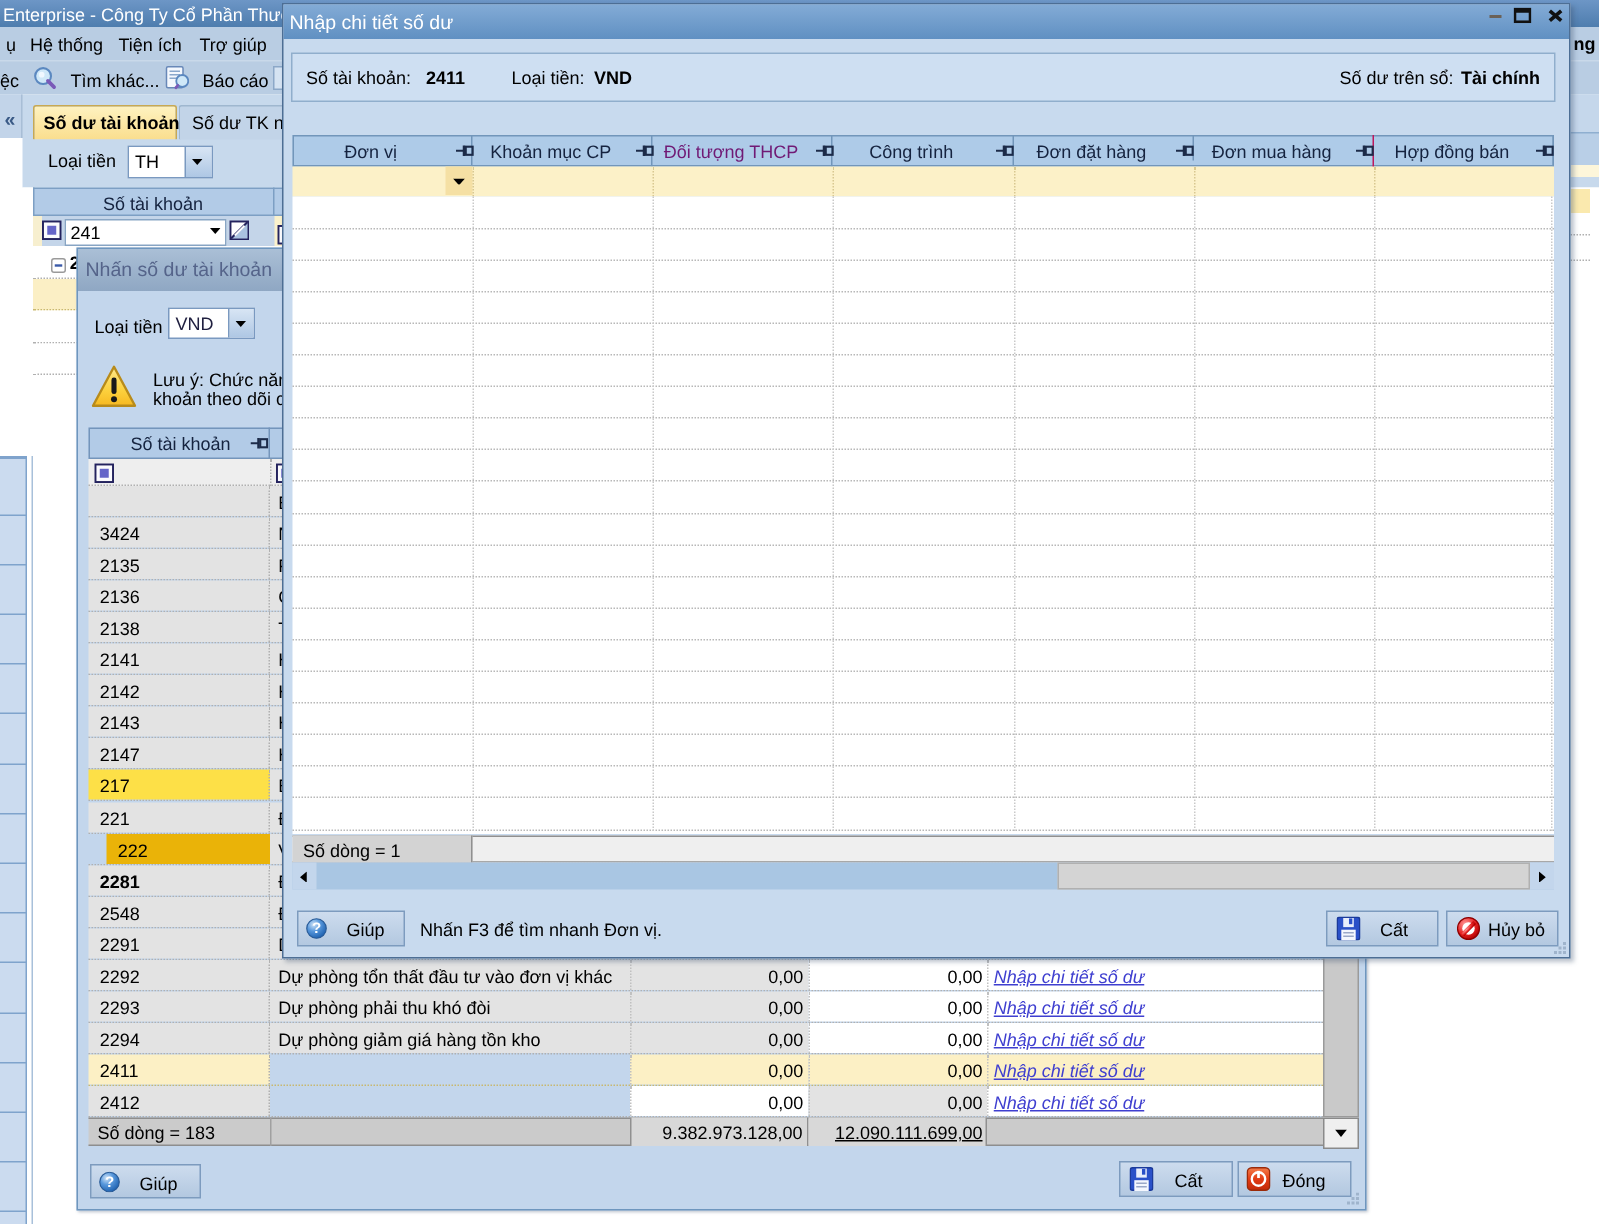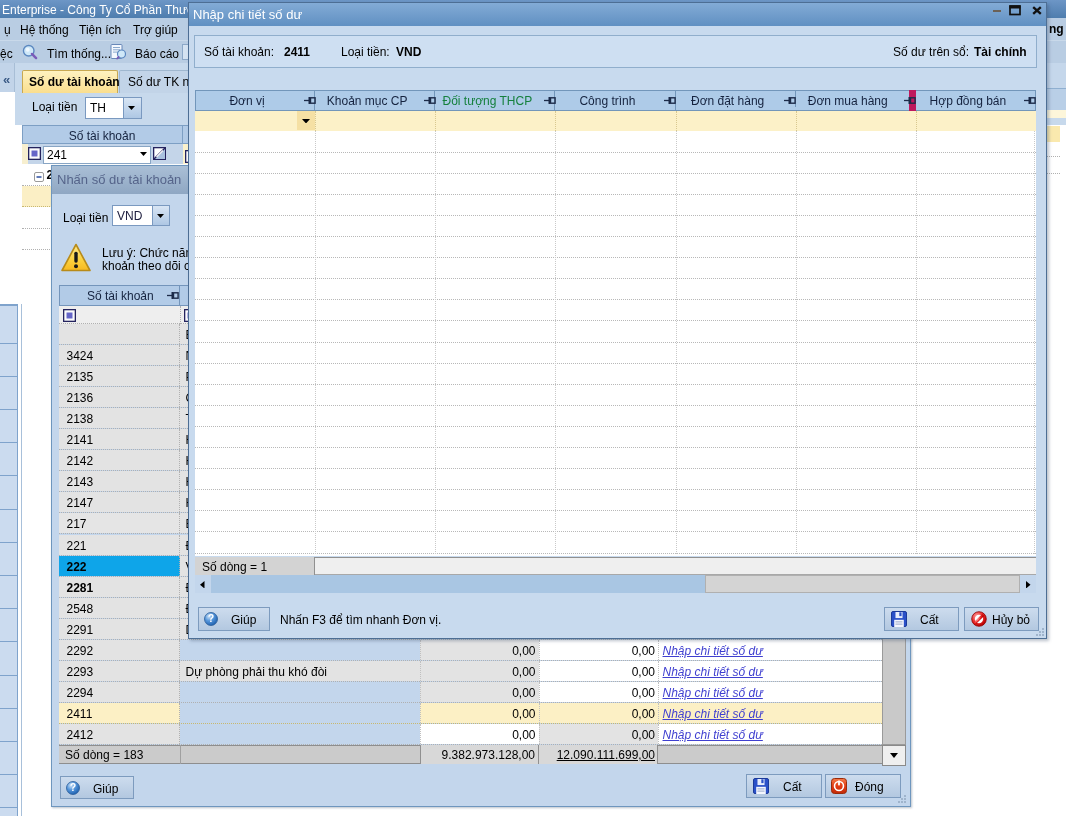--- a/index.html
+++ b/index.html
@@ -14,21 +14,21 @@
 <div class="a t" style="left:79px;top:23px;">Tiện ích</div>
 <div class="a t" style="left:133px;top:23px;">Trợ giúp</div>
 <div class="a t" style="left:1049px;top:22px;font-weight:bold;">ng k</div>
 <div class="a" style="left:0px;top:40px;width:1066px;height:23px;background:#b9cde3;border-top:1px solid #c9d9ea;"></div>
 <div class="a t" style="left:0px;top:47px;">ệc</div>
 <svg class="a" style="left:22px;top:44px;" width="16" height="16" viewBox="0 0 16 16">
     <circle cx="6.72" cy="6.72" r="5.28" fill="#cfe8f8" stroke="#5b88c0" stroke-width="1.4"></circle>
     <circle cx="5.76" cy="5.76" r="1.92" fill="#f0f8ff"></circle>
     <path d="M9.92 9.92 L14.08 14.08" stroke="#7a5ab8" stroke-width="2.4" stroke-linecap="round"></path>
   </svg>
-<div class="a t" style="left:47px;top:47px;">Tìm thống...</div>
+<div class="a t" style="left:47px;top:47px;">Tìm khác...</div>
 <svg class="a" style="left:110px;top:44px;" width="16" height="16" viewBox="0 0 16 16">
     <rect x="1" y="0.5" width="11" height="14" rx="1" fill="#f4f8fe" stroke="#6888b8" stroke-width="1"></rect>
     <path d="M3 3.5 H10 M3 5.8 H10 M3 8.1 H8" stroke="#8aa8cc" stroke-width="1"></path>
     <circle cx="11.5" cy="10" r="4" fill="#cfe8f8" stroke="#5b88c0" stroke-width="1.2"></circle>
     <path d="M8.6 12.9 L7.2 14.5" stroke="#7a5ab8" stroke-width="1.8" stroke-linecap="round"></path>
   </svg>
 <div class="a t" style="left:135px;top:47px;">Báo cáo</div>
 <div class="a" style="left:182px;top:44px;width:6px;height:16px;background:#d5e3f2;border:1px solid #8ca8c8;border-right:none;"></div>
 <div class="a" style="left:0px;top:63px;width:1066px;height:62px;background:#c7d9ec;"></div>
 <div class="a" style="left:0px;top:63px;width:15px;height:29px;background:#c2d4e9;border-right:1px solid #a8bed6;"></div>
@@ -240,21 +240,21 @@
       <span style="position:absolute;left:7.5px;top:4px;">2147</span>
     </div>
 <div class="a" style="left:120.5px;top:0;width:240.5px;height:100%;background:#e3e3e3;">
       <span style="position:absolute;left:6px;top:4px;white-space:nowrap;">Hao mòn bất động sản đầu tư</span>
     </div>
 <div class="a" style="left:361px;top:0;width:118.5px;height:100%;background:#e3e3e3;border-left:1px dotted #c0c0c0;text-align:right;"></div>
 <div class="a" style="left:479.5px;top:0;width:119.5px;height:100%;background:#ffffff;border-left:1px dotted #c0c0c0;"></div>
 <div class="a" style="left:599px;top:0;width:224px;height:100%;background:#ffffff;border-left:1px dotted #c0c0c0;"></div>
 </div>
 <div class="a" style="left:59px;top:513.45px;width:823px;height:21.05px;border-bottom:1px dotted #b0b0b0;">
-<div class="a" style="left:0;top:0;width:120.5px;height:100%;background:#e5e5e5;border-right:1px dotted #b0b0b0;">
+<div class="a" style="left:0;top:0;width:120.5px;height:100%;background:#fde047;border-right:1px dotted #b0b0b0;">
       <span style="position:absolute;left:7.5px;top:4px;">217</span>
     </div>
 <div class="a" style="left:120.5px;top:0;width:240.5px;height:100%;background:#e3e3e3;">
       <span style="position:absolute;left:6px;top:4px;white-space:nowrap;">Bất động sản đầu tư</span>
     </div>
 <div class="a" style="left:361px;top:0;width:118.5px;height:100%;background:#e3e3e3;border-left:1px dotted #c0c0c0;text-align:right;"></div>
 <div class="a" style="left:479.5px;top:0;width:119.5px;height:100%;background:#ffffff;border-left:1px dotted #c0c0c0;"></div>
 <div class="a" style="left:599px;top:0;width:224px;height:100%;background:#ffffff;border-left:1px dotted #c0c0c0;"></div>
 </div>
 <div class="a" style="left:59px;top:534.5px;width:823px;height:21.05px;border-bottom:1px dotted #b0b0b0;">
@@ -262,21 +262,21 @@
       <span style="position:absolute;left:7.5px;top:4px;">221</span>
     </div>
 <div class="a" style="left:120.5px;top:0;width:240.5px;height:100%;background:#e3e3e3;">
       <span style="position:absolute;left:6px;top:4px;white-space:nowrap;">Đầu tư vào công ty con</span>
     </div>
 <div class="a" style="left:361px;top:0;width:118.5px;height:100%;background:#e3e3e3;border-left:1px dotted #c0c0c0;text-align:right;"></div>
 <div class="a" style="left:479.5px;top:0;width:119.5px;height:100%;background:#ffffff;border-left:1px dotted #c0c0c0;"></div>
 <div class="a" style="left:599px;top:0;width:224px;height:100%;background:#ffffff;border-left:1px dotted #c0c0c0;"></div>
 </div>
 <div class="a" style="left:59px;top:555.55px;width:823px;height:21.05px;border-bottom:1px dotted #b0b0b0;">
-<div class="a" style="left:0;top:0;width:120.5px;height:100%;background:#0ea5e9;border-right:1px dotted #b0b0b0;font-weight:bold;">
+<div class="a" style="left:12px;top:0;width:120.5px;height:100%;background:#eab308;border-right:1px dotted #b0b0b0;">
       <span style="position:absolute;left:7.5px;top:4px;">222</span>
     </div>
 <div class="a" style="left:120.5px;top:0;width:240.5px;height:100%;background:#e3e3e3;">
       <span style="position:absolute;left:6px;top:4px;white-space:nowrap;">Vốn góp liên doanh</span>
     </div>
 <div class="a" style="left:361px;top:0;width:118.5px;height:100%;background:#e3e3e3;border-left:1px dotted #c0c0c0;text-align:right;"></div>
 <div class="a" style="left:479.5px;top:0;width:119.5px;height:100%;background:#ffffff;border-left:1px dotted #c0c0c0;"></div>
 <div class="a" style="left:599px;top:0;width:224px;height:100%;background:#ffffff;border-left:1px dotted #c0c0c0;"></div>
 </div>
 <div class="a" style="left:59px;top:576.6px;width:823px;height:21.05px;border-bottom:1px dotted #b0b0b0;">
@@ -308,20 +308,23 @@
 <div class="a" style="left:120.5px;top:0;width:240.5px;height:100%;background:#e3e3e3;">
       <span style="position:absolute;left:6px;top:4px;white-space:nowrap;">Dự phòng giảm giá đầu tư ngắn hạn</span>
     </div>
 <div class="a" style="left:361px;top:0;width:118.5px;height:100%;background:#e3e3e3;border-left:1px dotted #c0c0c0;text-align:right;"></div>
 <div class="a" style="left:479.5px;top:0;width:119.5px;height:100%;background:#ffffff;border-left:1px dotted #c0c0c0;"></div>
 <div class="a" style="left:599px;top:0;width:224px;height:100%;background:#ffffff;border-left:1px dotted #c0c0c0;"></div>
 </div>
 <div class="a" style="left:59px;top:639.75px;width:823px;height:21.05px;border-bottom:1px dotted #b0b0b0;">
 <div class="a" style="left:0;top:0;width:120.5px;height:100%;background:#e3e3e3;border-right:1px dotted #b0b0b0;">
       <span style="position:absolute;left:7.5px;top:4px;">2292</span>
+    </div>
+<div class="a" style="left:120.5px;top:0;width:240.5px;height:100%;background:#e3e3e3;">
+      <span style="position:absolute;left:6px;top:4px;white-space:nowrap;">Dự phòng tổn thất đầu tư vào đơn vị khác</span>
     </div>
 <div class="a" style="left:361px;top:0;width:118.5px;height:100%;background:#e3e3e3;border-left:1px dotted #c0c0c0;text-align:right;">
       <span style="position:absolute;right:3px;top:4px;">0,00</span>
     </div>
 <div class="a" style="left:479.5px;top:0;width:119.5px;height:100%;background:#ffffff;border-left:1px dotted #c0c0c0;">
       <span style="position:absolute;right:3px;top:4px;">0,00</span>
     </div>
 <div class="a" style="left:599px;top:0;width:224px;height:100%;background:#ffffff;border-left:1px dotted #c0c0c0;">
       <span class="lnk" style="position:absolute;left:3.5px;top:4px;">Nhập chi tiết số dư</span>
     </div>
@@ -339,20 +342,23 @@
 <div class="a" style="left:479.5px;top:0;width:119.5px;height:100%;background:#ffffff;border-left:1px dotted #c0c0c0;">
       <span style="position:absolute;right:3px;top:4px;">0,00</span>
     </div>
 <div class="a" style="left:599px;top:0;width:224px;height:100%;background:#ffffff;border-left:1px dotted #c0c0c0;">
       <span class="lnk" style="position:absolute;left:3.5px;top:4px;">Nhập chi tiết số dư</span>
     </div>
 </div>
 <div class="a" style="left:59px;top:681.85px;width:823px;height:21.05px;border-bottom:1px dotted #b0b0b0;">
 <div class="a" style="left:0;top:0;width:120.5px;height:100%;background:#e3e3e3;border-right:1px dotted #b0b0b0;">
       <span style="position:absolute;left:7.5px;top:4px;">2294</span>
+    </div>
+<div class="a" style="left:120.5px;top:0;width:240.5px;height:100%;background:#e3e3e3;">
+      <span style="position:absolute;left:6px;top:4px;white-space:nowrap;">Dự phòng giảm giá hàng tồn kho</span>
     </div>
 <div class="a" style="left:361px;top:0;width:118.5px;height:100%;background:#e3e3e3;border-left:1px dotted #c0c0c0;text-align:right;">
       <span style="position:absolute;right:3px;top:4px;">0,00</span>
     </div>
 <div class="a" style="left:479.5px;top:0;width:119.5px;height:100%;background:#ffffff;border-left:1px dotted #c0c0c0;">
       <span style="position:absolute;right:3px;top:4px;">0,00</span>
     </div>
 <div class="a" style="left:599px;top:0;width:224px;height:100%;background:#ffffff;border-left:1px dotted #c0c0c0;">
       <span class="lnk" style="position:absolute;left:3.5px;top:4px;">Nhập chi tiết số dư</span>
     </div>
@@ -470,21 +476,21 @@
   </svg>
 <div class="a" style="left:315.14px;top:90px;width:120.14px;height:20.5px;border-right:1px solid #7296ba;">
     <span style="position:absolute;left:0;top:4px;width:104.14px;text-align:center;color:#15233f;">Khoản mục CP</span>
   </div>
 <svg class="a" style="left:423.78px;top:95.5px;" width="12" height="9" viewBox="0 0 12 9">
     <path d="M0 4.5 H5" stroke="#1c2b49" stroke-width="1.3"></path>
     <rect x="4.5" y="1" width="1.6" height="7" fill="#1c2b49"></rect>
     <rect x="6.5" y="1.8" width="4.6" height="5.4" fill="none" stroke="#1c2b49" stroke-width="1.4"></rect>
   </svg>
 <div class="a" style="left:435.28px;top:90px;width:120.14px;height:20.5px;border-right:1px solid #7296ba;">
-    <span style="position:absolute;left:0;top:4px;width:104.14px;text-align:center;color:#15803d;">Đối tượng THCP</span>
+    <span style="position:absolute;left:0;top:4px;width:104.14px;text-align:center;color:#701a75;">Đối tượng THCP</span>
   </div>
 <svg class="a" style="left:543.92px;top:95.5px;" width="12" height="9" viewBox="0 0 12 9">
     <path d="M0 4.5 H5" stroke="#1c2b49" stroke-width="1.3"></path>
     <rect x="4.5" y="1" width="1.6" height="7" fill="#1c2b49"></rect>
     <rect x="6.5" y="1.8" width="4.6" height="5.4" fill="none" stroke="#1c2b49" stroke-width="1.4"></rect>
   </svg>
 <div class="a" style="left:555.4200000000001px;top:90px;width:120.14px;height:20.5px;border-right:1px solid #7296ba;">
     <span style="position:absolute;left:0;top:4px;width:104.14px;text-align:center;color:#15233f;">Công trình</span>
   </div>
 <svg class="a" style="left:664.0600000000001px;top:95.5px;" width="12" height="9" viewBox="0 0 12 9">
@@ -493,21 +499,21 @@
     <rect x="6.5" y="1.8" width="4.6" height="5.4" fill="none" stroke="#1c2b49" stroke-width="1.4"></rect>
   </svg>
 <div class="a" style="left:675.56px;top:90px;width:120.14px;height:17px;border-right:1px solid #7296ba;">
     <span style="position:absolute;left:0;top:4px;width:104.14px;text-align:center;color:#15233f;">Đơn đặt hàng</span>
   </div>
 <svg class="a" style="left:784.1999999999999px;top:95.5px;" width="12" height="9" viewBox="0 0 12 9">
     <path d="M0 4.5 H5" stroke="#1c2b49" stroke-width="1.3"></path>
     <rect x="4.5" y="1" width="1.6" height="7" fill="#1c2b49"></rect>
     <rect x="6.5" y="1.8" width="4.6" height="5.4" fill="none" stroke="#1c2b49" stroke-width="1.4"></rect>
   </svg>
-<div class="a" style="left:795.7px;top:90px;width:120.14px;height:32px;border-right:7px solid #be185d;">
+<div class="a" style="left:795.7px;top:90px;width:120.14px;height:32px;border-right:1px solid #be185d;">
     <span style="position:absolute;left:0;top:4px;width:104.14px;text-align:center;color:#15233f;">Đơn mua hàng</span>
   </div>
 <svg class="a" style="left:904.34px;top:95.5px;" width="12" height="9" viewBox="0 0 12 9">
     <path d="M0 4.5 H5" stroke="#1c2b49" stroke-width="1.3"></path>
     <rect x="4.5" y="1" width="1.6" height="7" fill="#1c2b49"></rect>
     <rect x="6.5" y="1.8" width="4.6" height="5.4" fill="none" stroke="#1c2b49" stroke-width="1.4"></rect>
   </svg>
 <div class="a" style="left:915.84px;top:90px;width:120.14px;height:20.5px;border-right:1px solid #7296ba;">
     <span style="position:absolute;left:0;top:4px;width:104.14px;text-align:center;color:#15233f;">Hợp đồng bán</span>
   </div>

